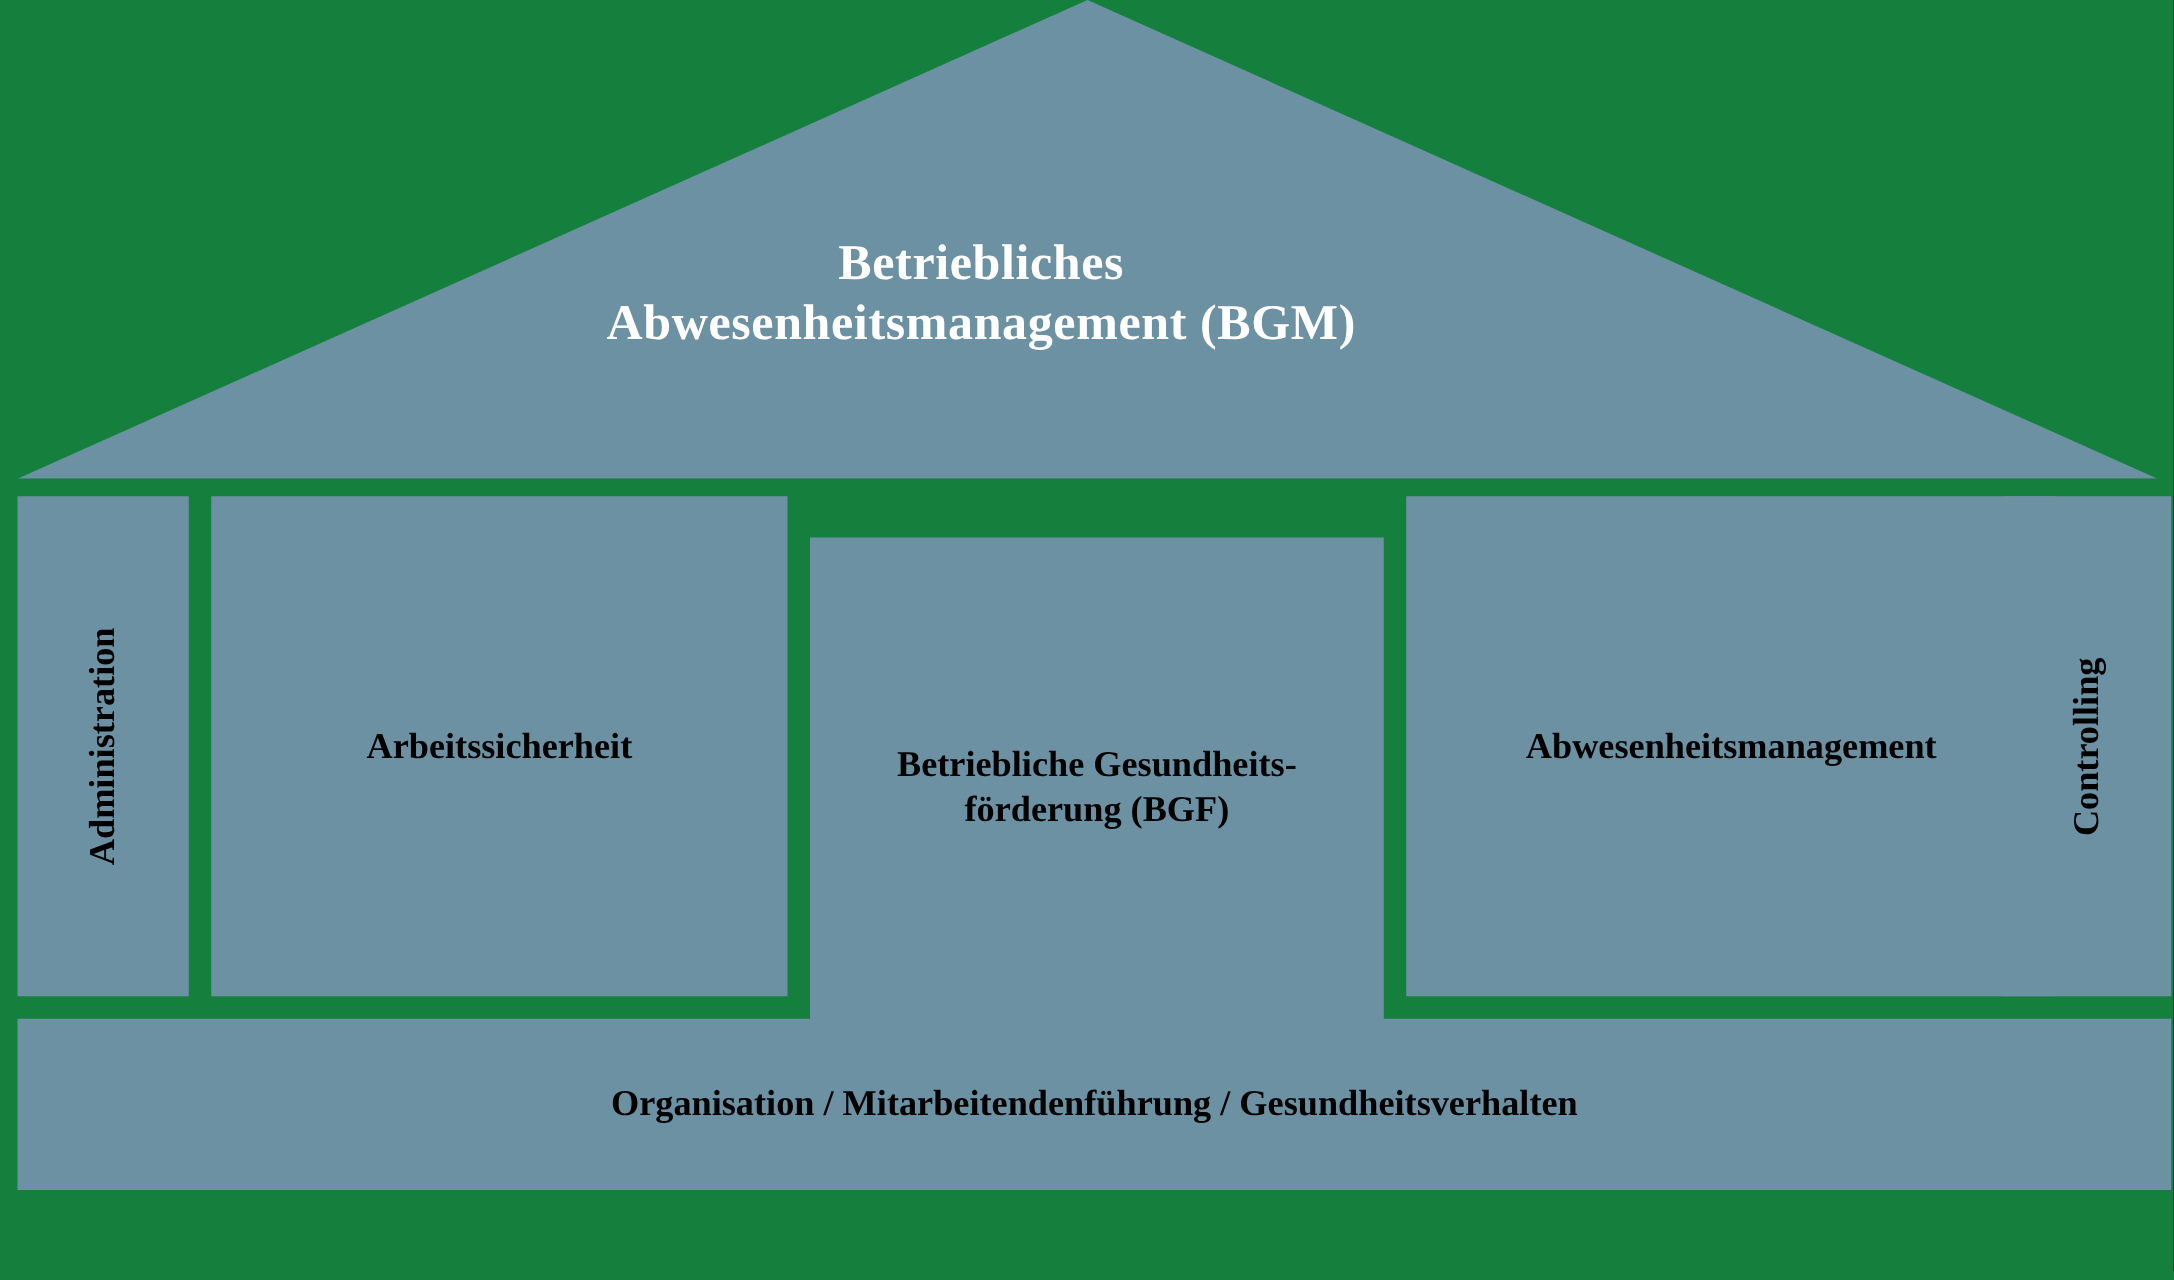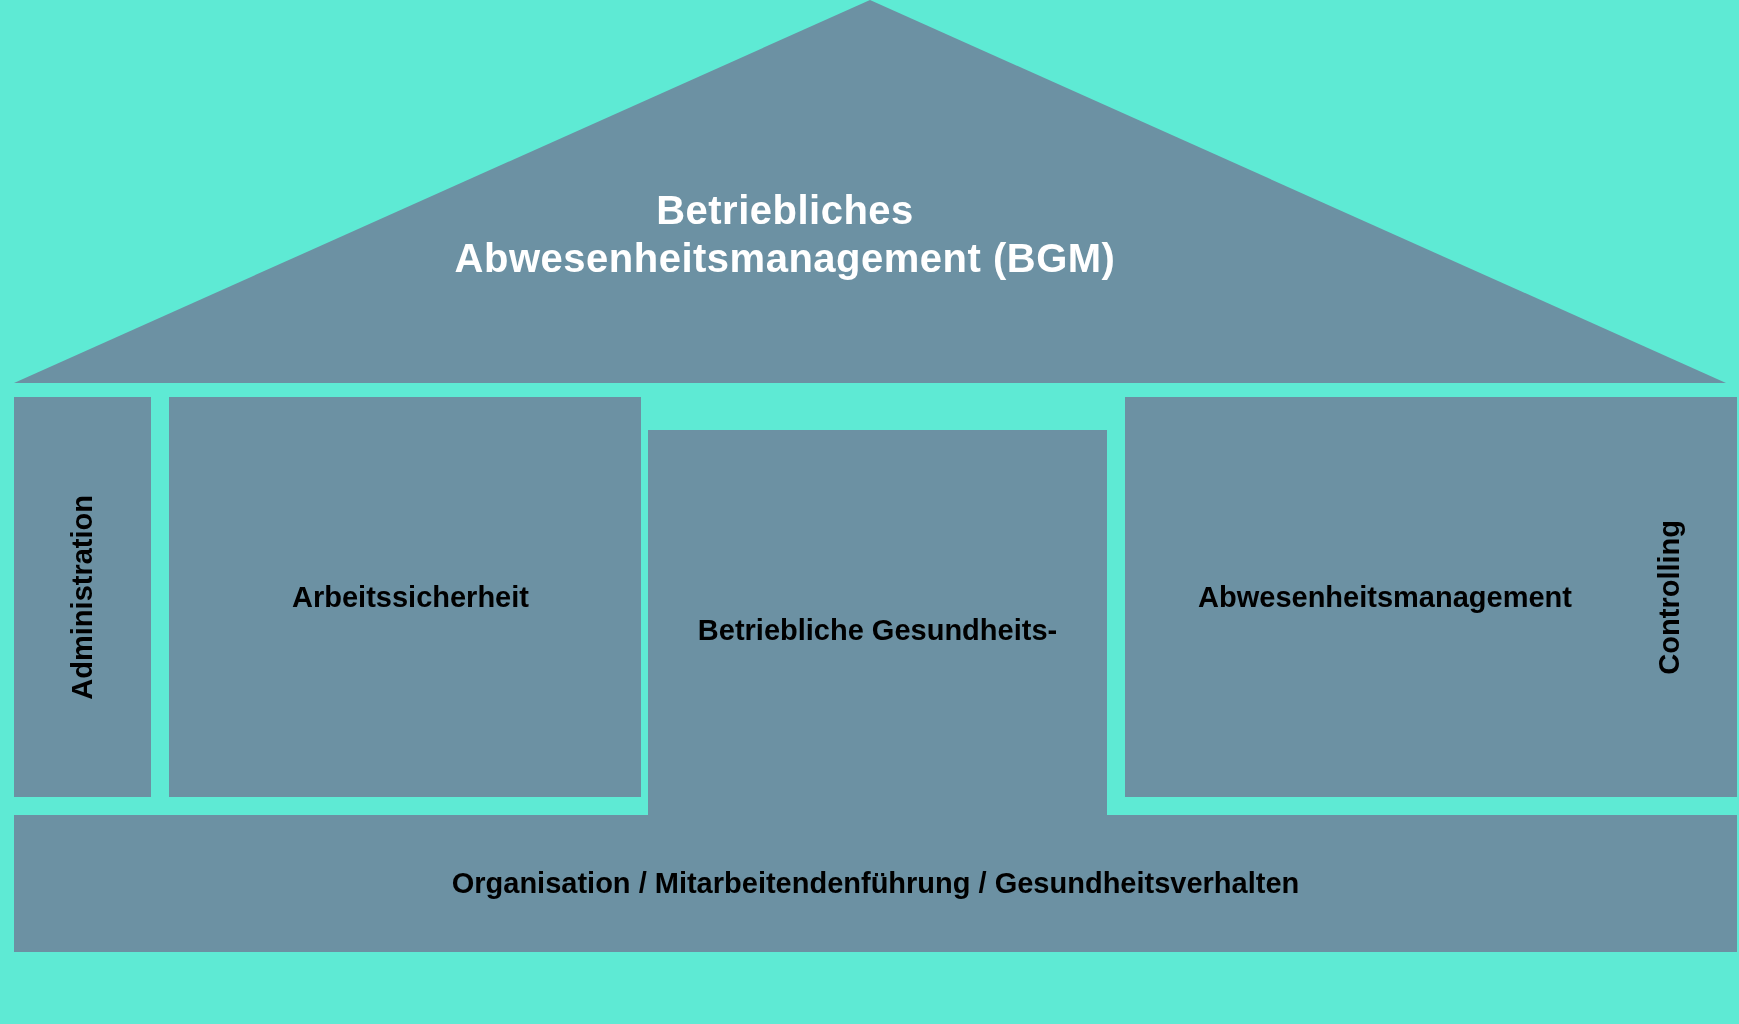--- a/index.html
+++ b/index.html
@@ -4,23 +4,23 @@
 <style>
   html, body {
     margin: 0;
     padding: 0;
     background: #000000;
   }
   #stage {
     position: relative;
     width: 1739px;
     height: 1024px;
-    background: #5eead4;
+    background: #15803d;
     overflow: hidden;
-    font-family: Liberation Sans, sans-serif;
+    font-family: Liberation Serif, serif;
   }
 
   
   .roof {
     position: absolute;
     left: 14px;
     top: 0;
     width: 1712px;
     height: 383px;
     background: #6C91A3;
@@ -56,21 +56,21 @@
     line-height: 36px;
     text-align: center;
   }
   .vertical .pillar-label {
     writing-mode: vertical-rl;
     transform: rotate(180deg);
     line-height: normal;
     white-space: nowrap;
   }
   #pillar-administration { left: 14px;   width: 137px; }
-  #pillar-arbeitssicherheit { left: 169px;  width: 461px; padding-left: 11px; }
+  #pillar-arbeitssicherheit { left: 169px;  width: 461px; }
   #pillar-bgf            { left: 648px;  width: 459px; margin-top: 33px; }
   #pillar-abwesenheit    { left: 1125px; width: 520px; }
   #pillar-controlling    { left: 1602px; width: 135px; }
 
   
   .base-bar {
     position: absolute;
     left: 14px;
     top: 815px;
     width: 1723px;
@@ -104,20 +104,21 @@
 
   <div class="pillar" id="pillar-arbeitssicherheit">
     <div class="pillar-label">
       <div>Arbeitssicherheit</div>
     </div>
   </div>
 
   <div class="pillar" id="pillar-bgf">
     <div class="pillar-label">
       <div>Betriebliche Gesundheits-</div>
+      <div>förderung (BGF)</div>
     </div>
   </div>
 
   <div class="pillar" id="pillar-abwesenheit">
     <div class="pillar-label">
       <div>Abwesenheitsmanagement</div>
     </div>
   </div>
 
   <div class="pillar vertical" id="pillar-controlling">

